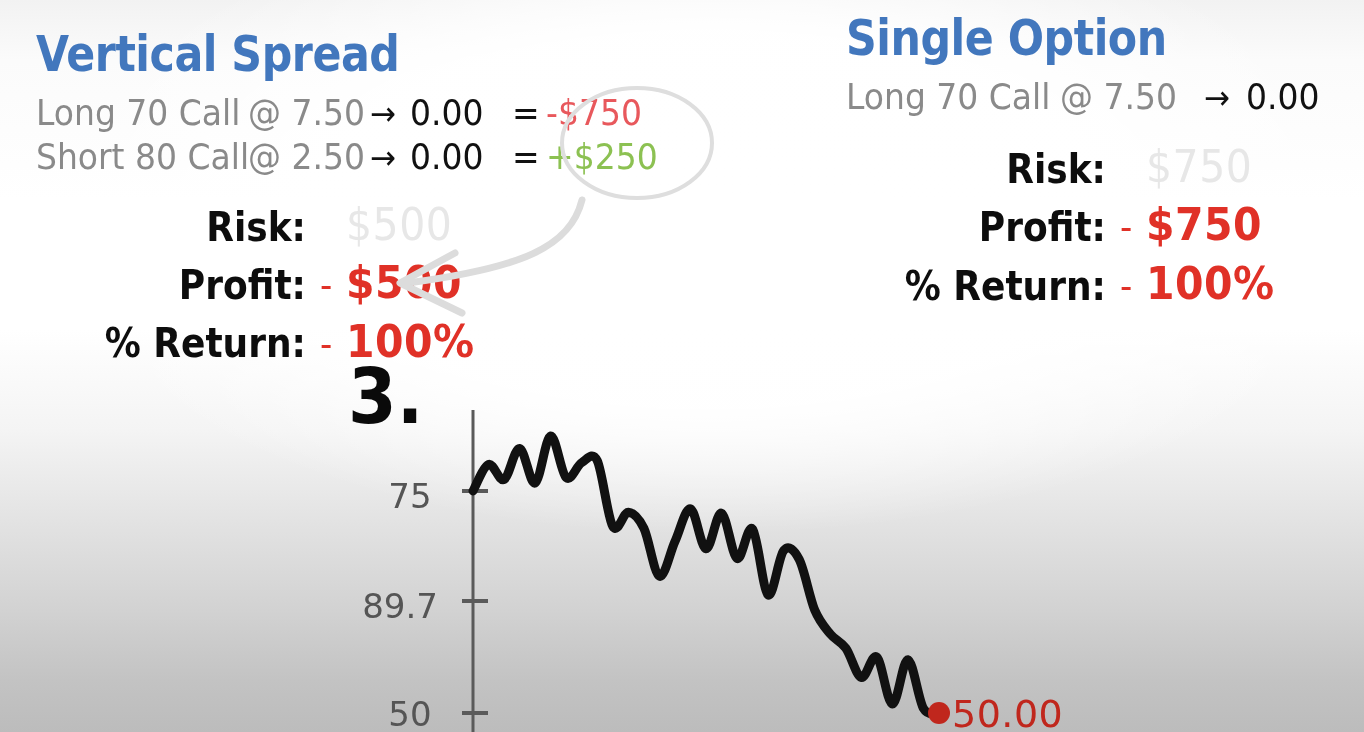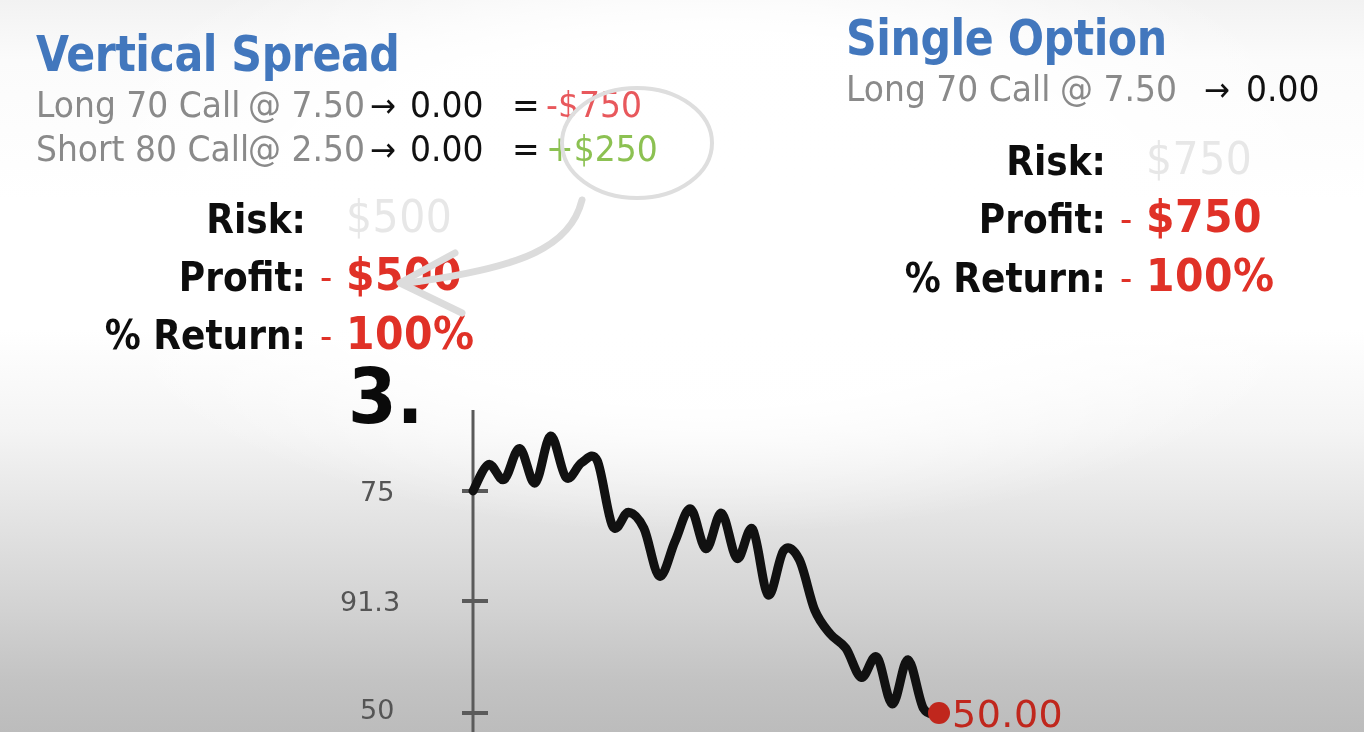--- a/index.html
+++ b/index.html
@@ -37,21 +37,21 @@
     font-weight: bold;
     color: #4277bd;
     letter-spacing: -0.5px;
     line-height: 1.0;
     white-space: nowrap;
     transform: scaleY(1.12) scaleX(0.95);
     transform-origin: left top;
   }
 
   
-  .legs { margin-top: 8px; }
+  .legs { margin-top: 16px; }
   .leg-row {
     display: flex;
     align-items: baseline;
     white-space: nowrap;
     font-size: 33px;
     line-height: 43px;
     transform: scaleY(1.08);
     transform-origin: left top;
   }
   .leg-desc  { color: #8a8a8a; width: 212px; display:inline-block; }
@@ -126,23 +126,23 @@
     font-weight: bold;
     color: #0a0a0a;
     font-family: "DejaVu Sans", sans-serif;
     transform: scaleY(1.1);
   }
 
   
   #chart { position: absolute; left: 0; top: 0; width: 1364px; height: 732px; }
   .tick-label {
     position: absolute;
-    font-size: 27px;
+    font-size: 34px;
     color: #555;
-    text-align: left;
+    text-align: center;
     font-family: "DejaVu Sans", sans-serif;
   }
   #tick-75   { left: 360px; top: 476px; width: 100px; }
   #tick-625  { left: 340px; top: 586px; width: 120px; }
   #tick-50   { left: 360px; top: 694px; width: 100px; }
 
   #last-price-label {
     position: absolute;
     left: 952px; top: 692px;
     font-size: 38px;
@@ -244,18 +244,18 @@
     <line x1="462" y1="491" x2="488" y2="491" stroke="#5a5a5a" stroke-width="4"></line>
     <line x1="462" y1="601" x2="488" y2="601" stroke="#5a5a5a" stroke-width="4"></line>
     <line x1="462" y1="713" x2="488" y2="713" stroke="#5a5a5a" stroke-width="4"></line>
 
     <path id="price-path" fill="none" stroke="#111111" stroke-width="9" stroke-linecap="round" stroke-linejoin="round" d="M 473.0 491.0 C 475.6 486.6, 483.4 466.3, 488.5 464.4 C 493.7 462.4, 498.9 482.1, 504.1 479.5 C 509.2 476.8, 514.4 447.8, 519.6 448.4 C 524.8 449.0, 530.0 485.1, 535.1 483.0 C 540.3 480.9, 545.5 436.8, 550.7 435.9 C 555.8 435.1, 561.0 473.2, 566.2 477.7 C 571.4 482.1, 576.6 465.4, 581.7 462.6 C 586.9 459.8, 592.1 450.2, 597.3 460.8 C 602.4 471.5, 607.6 517.9, 612.8 526.5 C 618.0 535.1, 623.2 512.0, 628.3 512.3 C 633.5 512.6, 638.7 517.6, 643.9 528.3 C 649.0 539.0, 654.2 574.0, 659.4 576.2 C 664.6 578.5, 669.8 552.9, 674.9 541.6 C 680.1 530.4, 685.3 507.6, 690.5 508.8 C 695.6 509.9, 700.8 548.0, 706.0 548.7 C 711.2 549.5, 716.4 511.6, 721.5 513.2 C 726.7 514.8, 731.9 555.8, 737.1 558.5 C 742.2 561.2, 747.4 523.1, 752.6 529.2 C 757.8 535.3, 763.0 591.3, 768.1 594.9 C 773.3 598.4, 778.5 556.4, 783.7 550.5 C 788.8 544.6, 794.0 549.5, 799.2 559.4 C 804.4 569.3, 809.6 597.6, 814.7 610.0 C 819.9 622.4, 825.1 627.6, 830.3 634.0 C 835.4 640.3, 840.6 640.9, 845.8 648.2 C 851.0 655.4, 856.2 676.0, 861.3 677.5 C 866.5 679.0, 871.7 652.6, 876.9 657.1 C 882.0 661.5, 887.2 703.7, 892.4 704.1 C 897.6 704.6, 902.8 659.0, 907.9 659.7 C 913.1 660.5, 918.3 699.7, 923.5 708.6 C 928.6 717.4, 936.4 712.3, 939.0 713.0"></path>
 
     <circle id="last-dot" cx="939.0" cy="713.0" r="11" fill="#c0271d"></circle>
   </svg>
 
   <div class="tick-label" id="tick-75">75</div>
-  <div class="tick-label" id="tick-625">91.3</div>
+  <div class="tick-label" id="tick-625">89.7</div>
   <div class="tick-label" id="tick-50">50</div>
 
   <div id="last-price-label">50.00</div>
 
 </div>
 
 </body></html>

